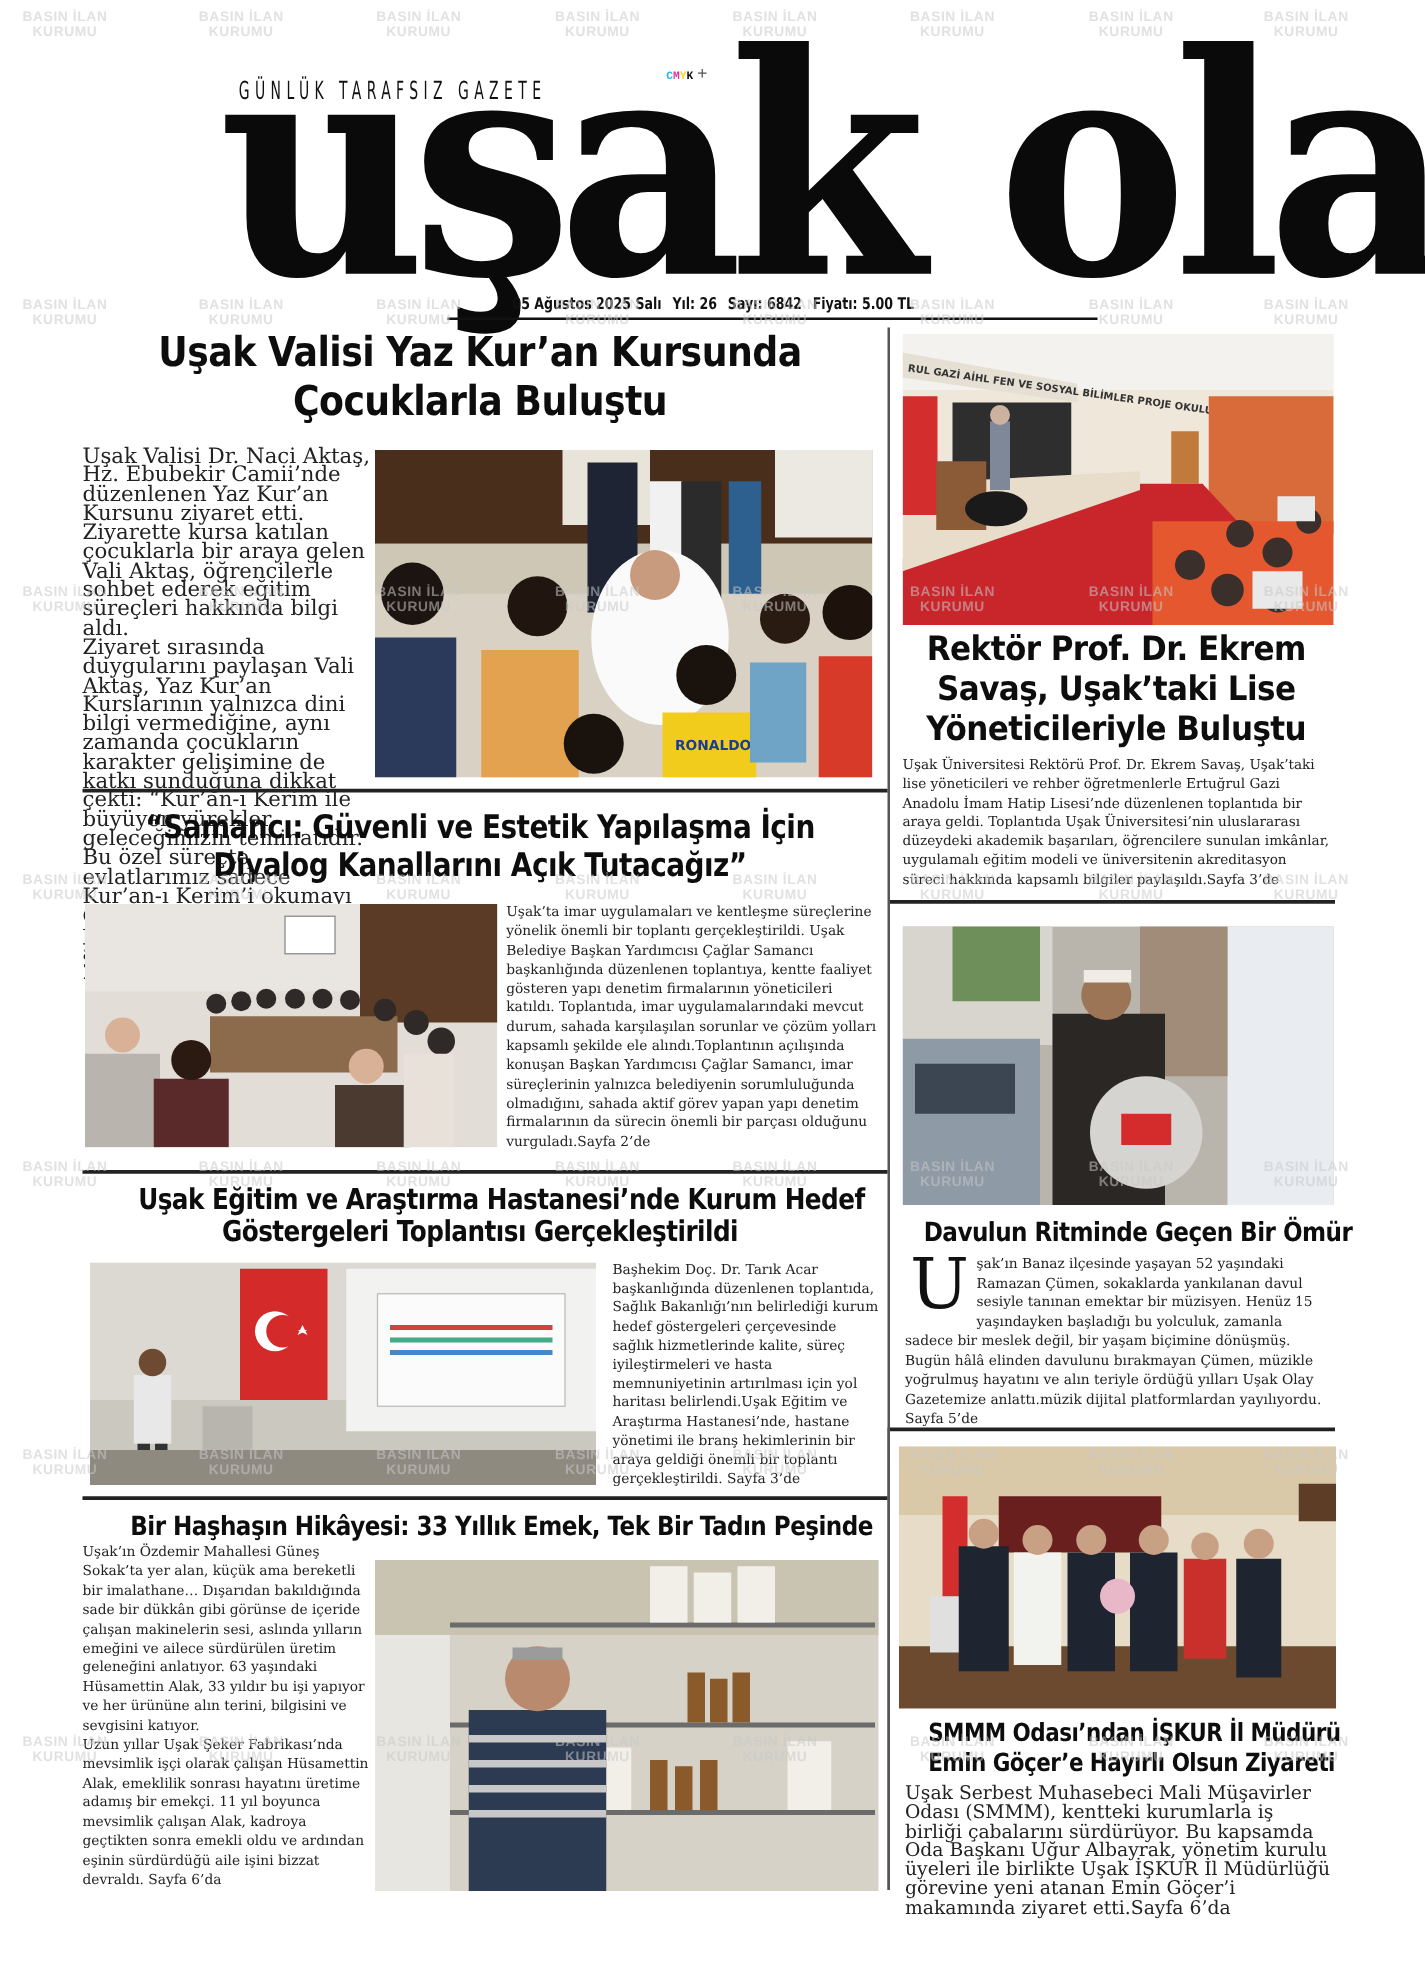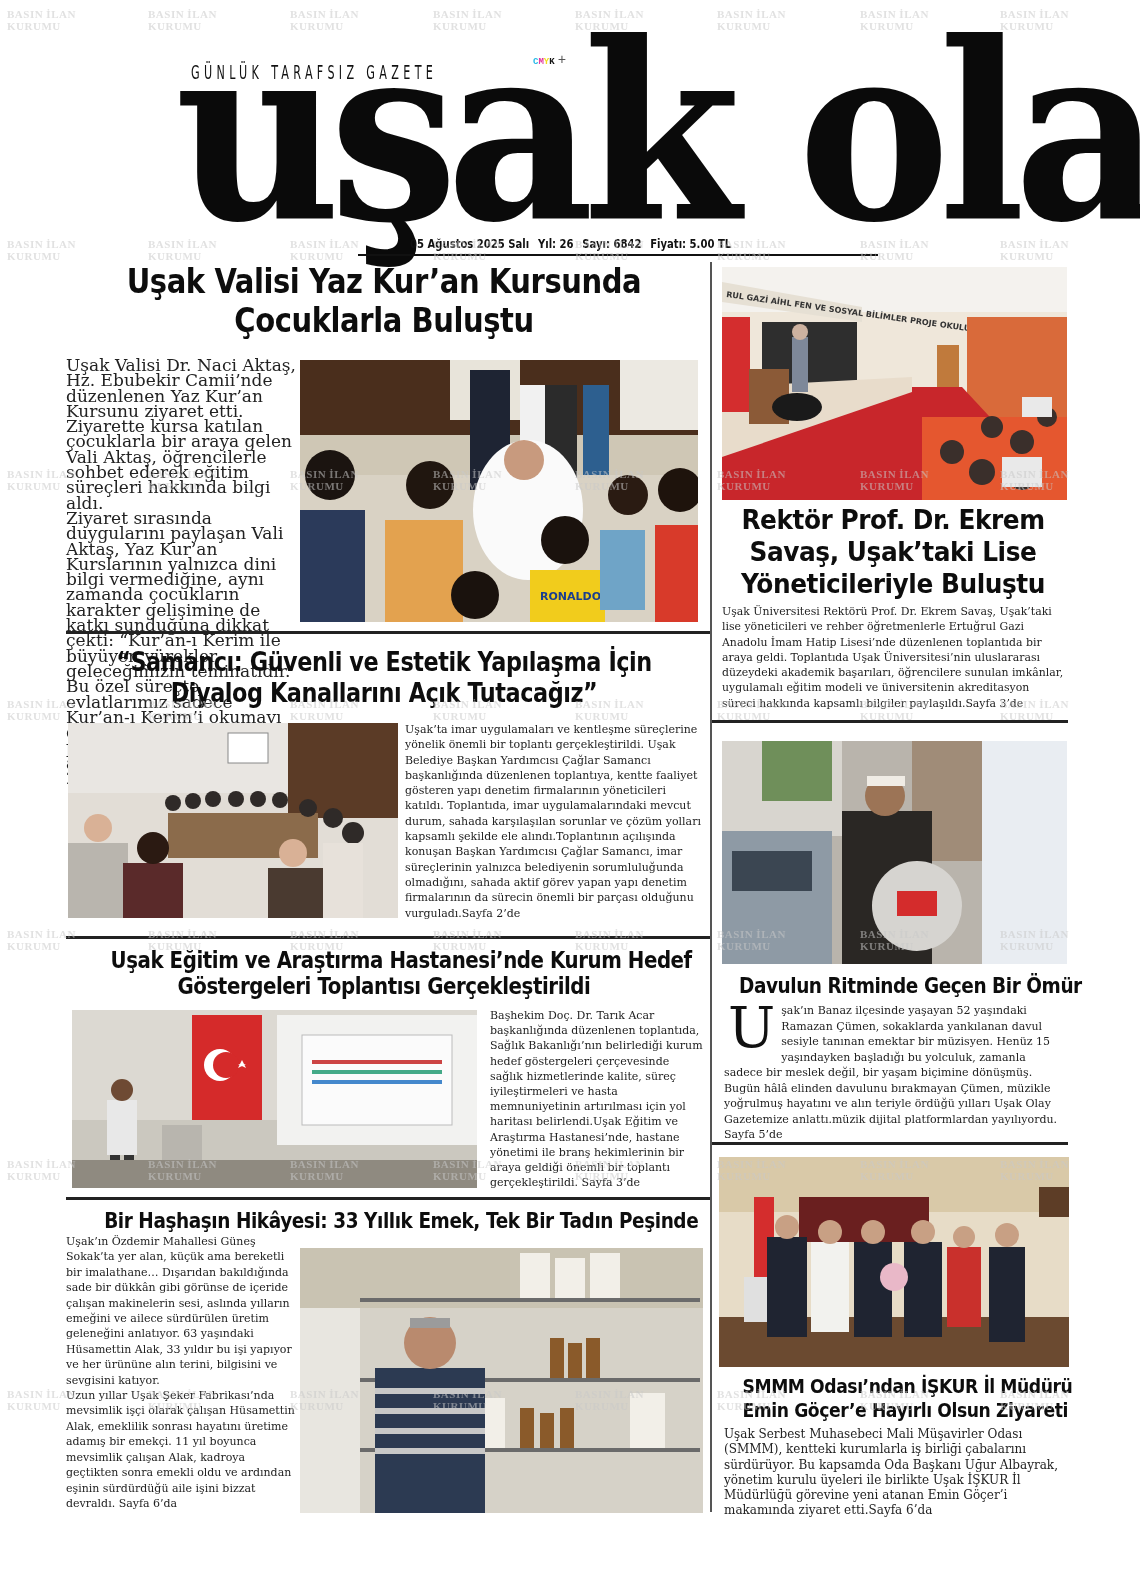--- a/index.html
+++ b/index.html
@@ -1,20 +1,20 @@
 <!DOCTYPE html>
 <html><head>
 <meta charset="utf-8">
 <style>
   * { box-sizing: border-box; margin: 0; padding: 0; }
   html, body { width: 1140px; height: 1575px; background: #ffffff; overflow: hidden; }
   body { position: relative; font-family: "DejaVu Serif", serif; color: #1a1a1a; }
 
   
-  .wm { position: absolute; width: 90px; font-family: Liberation Serif, serif;
+  .wm { position: absolute; width: 90px; text-align: center; font-family: Liberation Sans, sans-serif;
         font-weight: bold; font-size: 11px; line-height: 12px; color: rgba(200,200,200,0.55); letter-spacing: 0.5px;
         pointer-events: none; z-index: 5; }
 
   
   .tagline { position: absolute; left: 191px; top: 60px; font-family: "DejaVu Sans Condensed", "DejaVu Sans", sans-serif;
              font-size: 20px; letter-spacing: 7px; transform: scaleX(0.62); transform-origin: left top; color: #111; font-weight: normal; white-space: nowrap; }
   .cmyk { position: absolute; left: 533px; top: 52px; font-family: Liberation Mono, monospace; font-size: 9px; font-weight: bold; }
   .cmyk .c { color: #26b9e8; } .cmyk .m { color: #e0319b; } .cmyk .y { color: #f3dc1a; } .cmyk .k { color: #111; }
   .cmyk .plus { color: #555; font-size: 14px; font-weight: normal; margin-left: 3px; }
   .logo { position: absolute; left: 175px; top: 8px; font-family: "DejaVu Serif", "Liberation Serif", serif; font-size: 245px;
@@ -479,21 +479,21 @@
           <circle cx="245" cy="80" r="11"></circle>
           <circle cx="288" cy="78" r="12"></circle>
       </g>
       <circle cx="175" cy="120" r="14" fill="#e9b8c8"></circle>
     </svg>
   </div>
   <div class="hl" style="left:718px; top:1374px; width:350px; font-size:20px; line-height:24px; transform:scaleX(0.86);">
     <div>SMMM Odası’ndan İŞKUR İl Müdürü</div>
     <div>Emin Göçer’e Hayırlı Olsun Ziyareti</div>
   </div>
-  <div class="body-text" style="left:724px; top:1427px; width:342px; font-size:12px; line-height:15.3px;">Uşak Serbest Muhasebeci Mali Müşavirler Odası (SMMM), kentteki kurumlarla iş birliği çabalarını sürdürüyor. Bu kapsamda Oda Başkanı Uğur Albayrak, yönetim kurulu üyeleri ile birlikte Uşak İŞKUR İl Müdürlüğü görevine yeni atanan Emin Göçer’i makamında ziyaret etti.Sayfa 6’da</div>
+  <div class="body-text" style="left:724px; top:1427px; width:342px; font-size:15px; line-height:15.3px;">Uşak Serbest Muhasebeci Mali Müşavirler Odası (SMMM), kentteki kurumlarla iş birliği çabalarını sürdürüyor. Bu kapsamda Oda Başkanı Uğur Albayrak, yönetim kurulu üyeleri ile birlikte Uşak İŞKUR İl Müdürlüğü görevine yeni atanan Emin Göçer’i makamında ziyaret etti.Sayfa 6’da</div>
 </article>
 
 <article>
   <div class="hl" style="left:66px; top:1209px; width:636px; font-size:21px; line-height:24px; transform:scaleX(0.88);">Bir Haşhaşın Hikâyesi: 33 Yıllık Emek, Tek Bir Tadın Peşinde</div>
   <div class="body-text" style="left:66px; top:1234px; width:232px; font-size:11px; line-height:15.4px;">
     <div>Uşak’ın Özdemir Mahallesi Güneş Sokak’ta yer alan, küçük  ama bereketli bir imalathane… Dışarıdan bakıldığında sade bir dükkân gibi görünse de içeride çalışan makinelerin sesi, aslında yılların emeğini ve ailece sürdürülen üretim geleneğini anlatıyor. 63 yaşındaki Hüsamettin Alak, 33 yıldır bu işi yapıyor ve her ürününe alın terini, bilgisini ve sevgisini katıyor.</div>
     <div>Uzun yıllar Uşak Şeker Fabrikası’nda mevsimlik işçi olarak çalışan Hüsamettin Alak, emeklilik sonrası hayatını üretime adamış bir emekçi. 11 yıl boyunca mevsimlik çalışan Alak, kadroya geçtikten sonra emekli oldu ve ardından eşinin sürdürdüğü aile işini bizzat devraldı. Sayfa 6’da</div>
   </div>
   <div class="photo" style="left:300px; top:1248px; width:403px; height:265px;">
     <svg width="403" height="265" viewBox="0 0 403 265">

